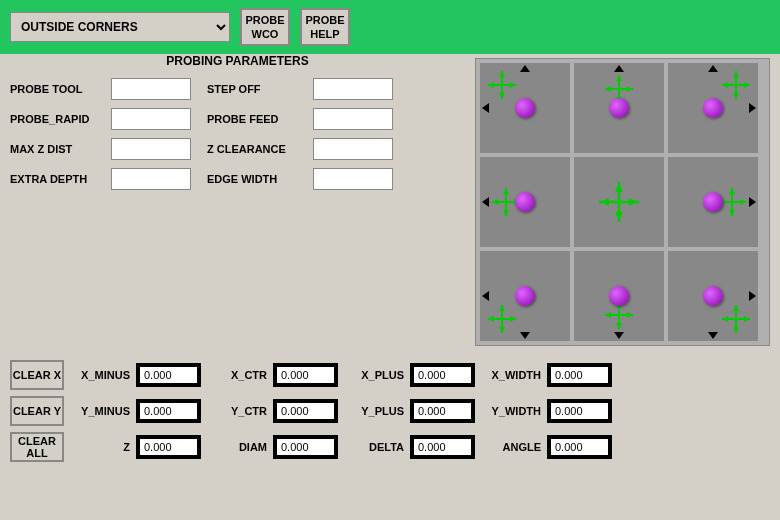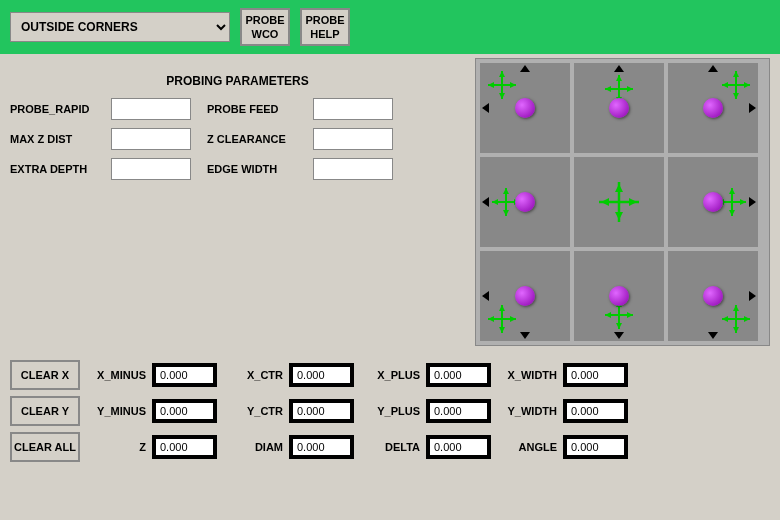--- a/index.html
+++ b/index.html
@@ -51,21 +51,21 @@
     .left-panel {
       flex: 1;
       padding-right: 10px;
     }
 
     .section-title {
       text-align: center;
       font-weight: bold;
       font-size: 12px;
       margin-bottom: 10px;
-      margin-top: 20px;
+      margin-top: 0;
     }
 
     .param-row {
       display: flex;
       align-items: center;
       margin-bottom: 8px;
       gap: 6px;
     }
 
     .param-label {
@@ -145,21 +145,21 @@
     }
 
     .bottom-row {
       display: flex;
       align-items: center;
       gap: 6px;
       margin-bottom: 6px;
     }
 
     .clear-button {
-      width: 70px;
+      width: 54px;
       height: 30px;
       background: #d4d0c8;
       border: 2px solid #888;
       font-size: 11px;
       font-weight: bold;
       cursor: pointer;
     }
 
     .bottom-label {
       font-size: 11px;
@@ -193,20 +193,26 @@
   </select>
   <button class="top-button">PROBE<br>WCO</button>
   <button class="top-button">PROBE<br>HELP</button>
 </div>
 
 <div class="main-content">
 
   <div class="left-panel">
     <div class="section-title">PROBING PARAMETERS</div>
 
+    <div class="param-row">
+      <span class="param-label">PROBE TOOL</span>
+      <input class="param-input" type="text" value="" style="">
+      <span class="param-label2">STEP OFF</span>
+      <input class="param-input2" type="text" value="" style="">
+    </div>
 
     <div class="param-row">
       <span class="param-label">PROBE_RAPID</span>
       <input class="param-input" type="text" value="" style="">
       <span class="param-label2">PROBE FEED</span>
       <input class="param-input2" type="text" value="" style="">
     </div>
 
 
     <div class="param-row">

